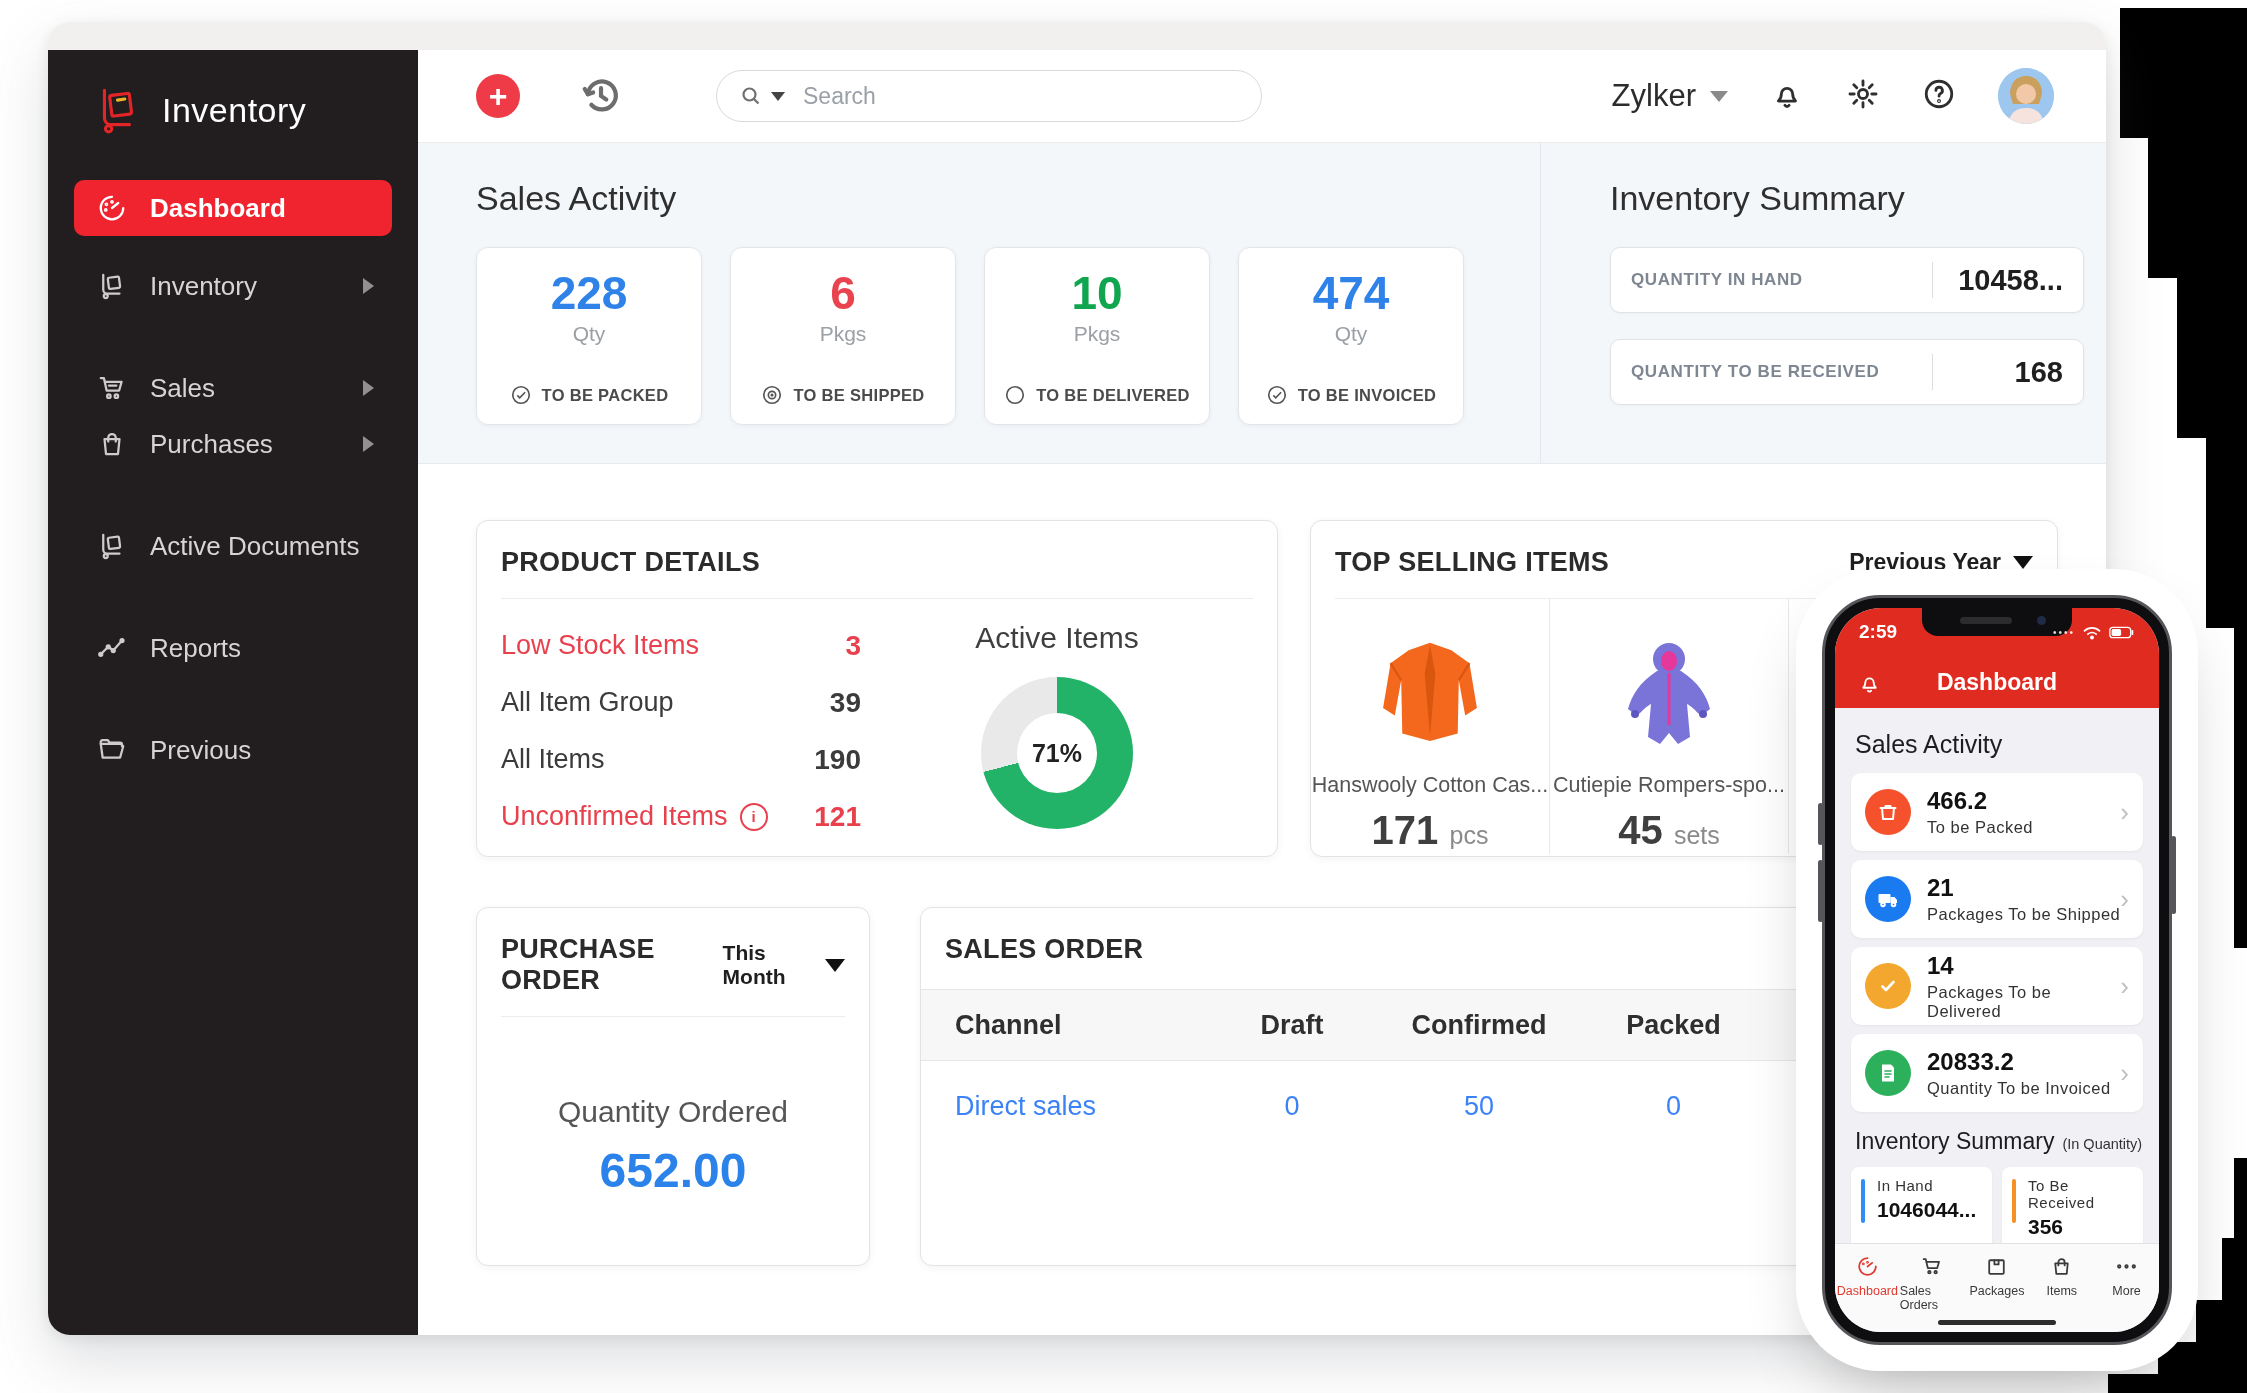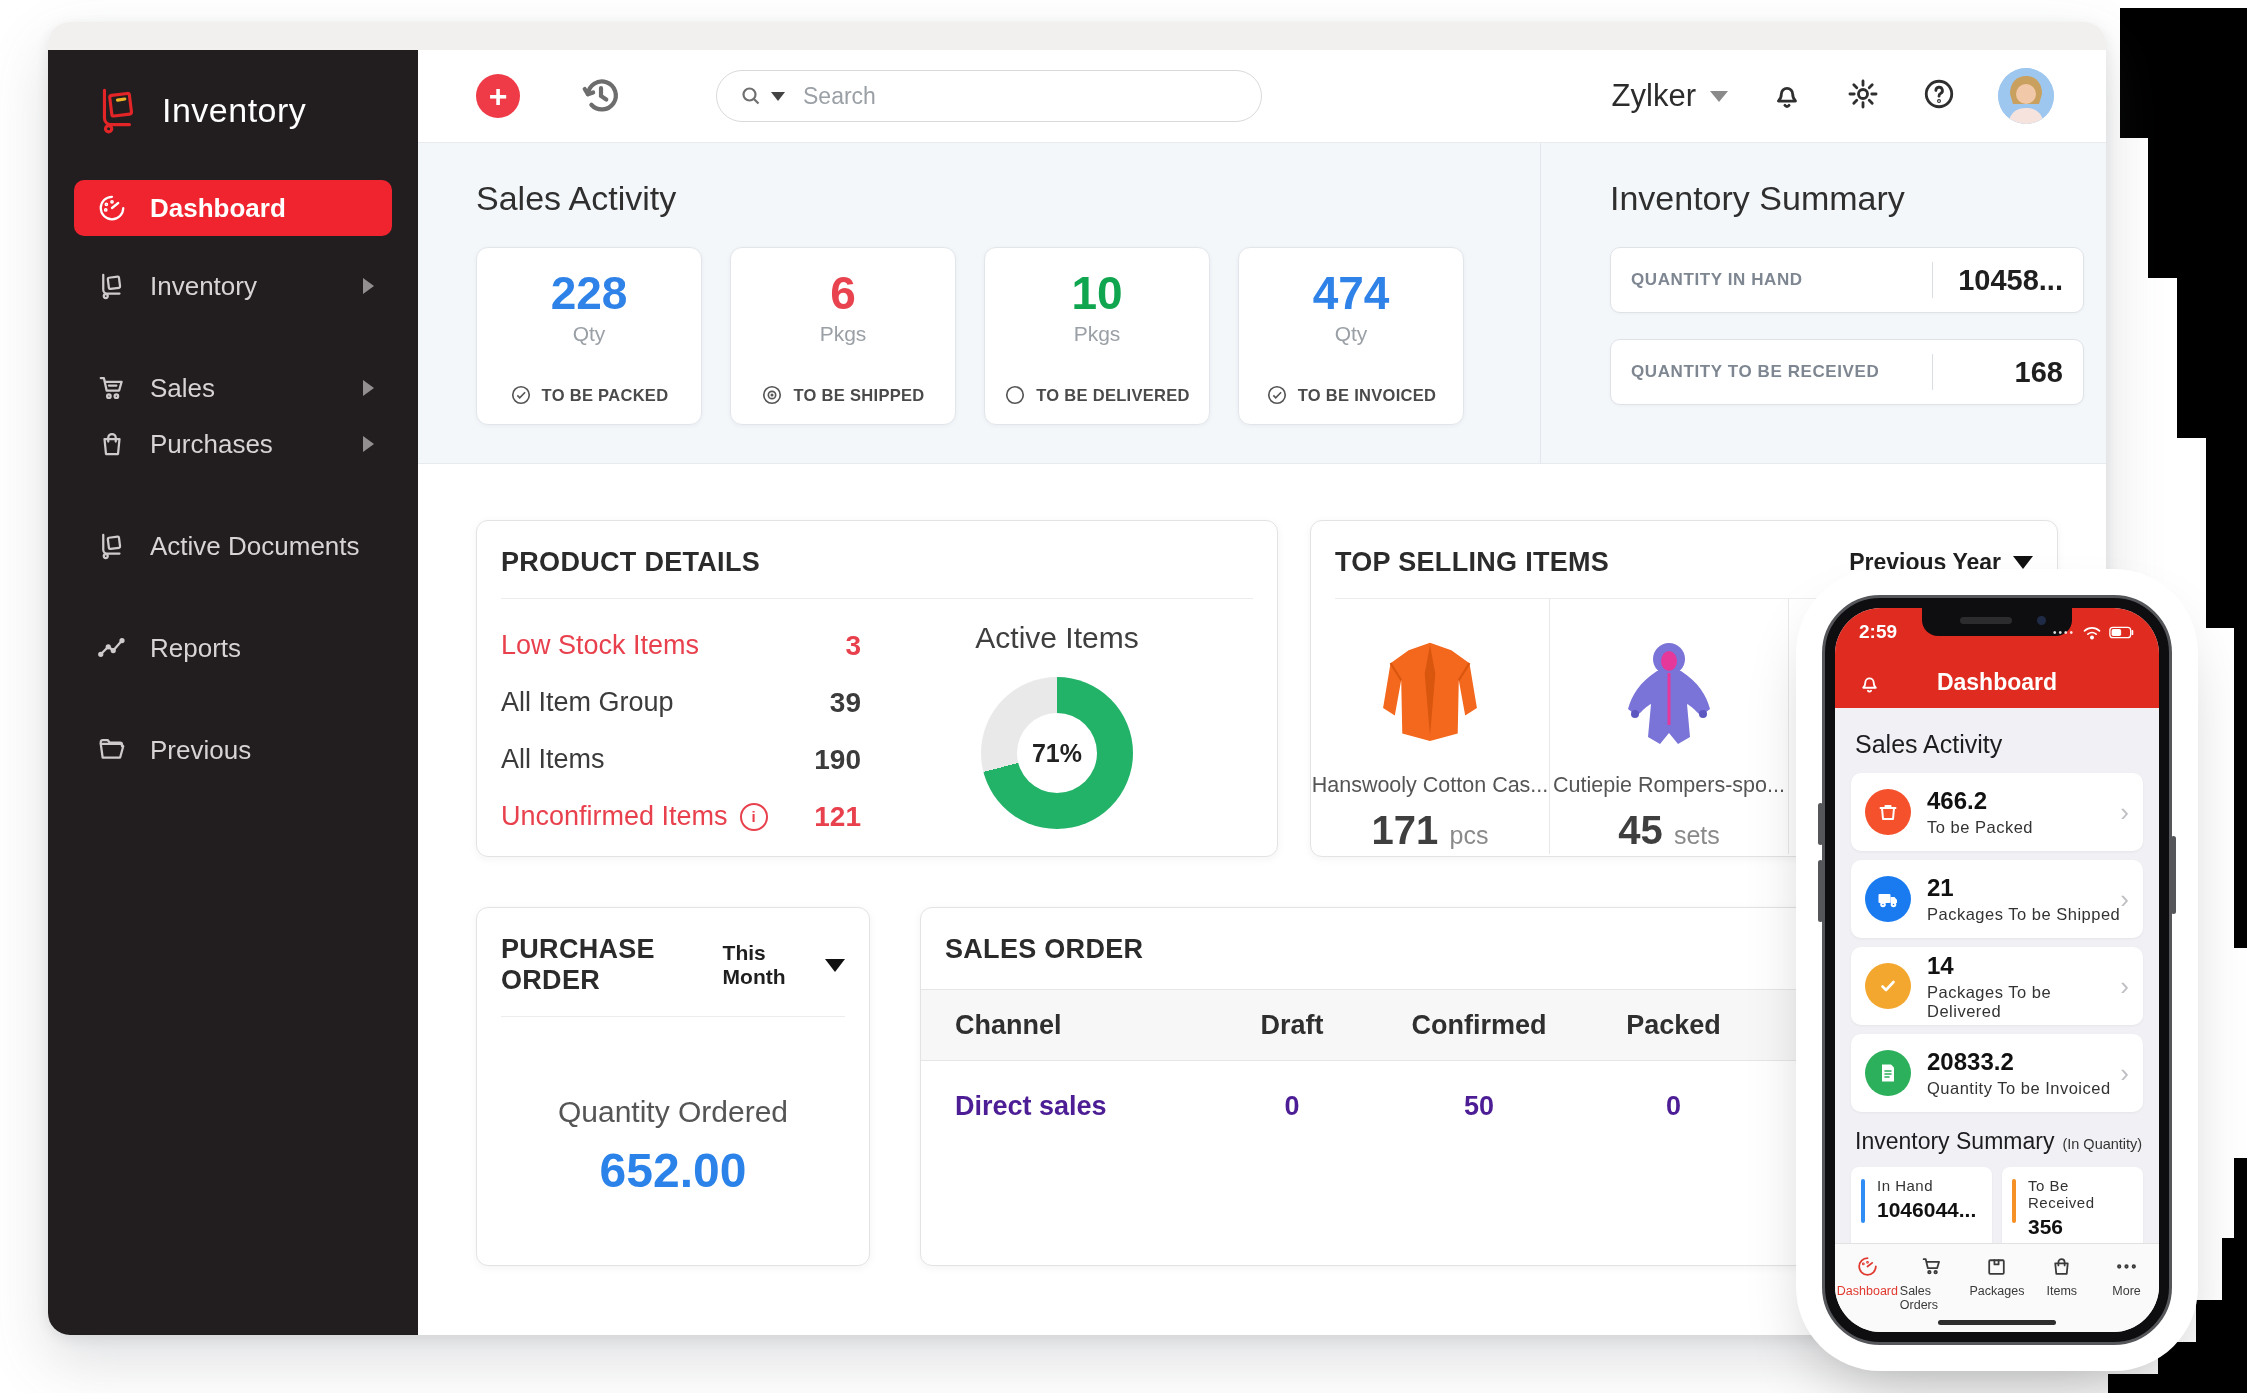--- a/index.html
+++ b/index.html
@@ -92,21 +92,21 @@
   .ts-qty{margin-top:10px;font-size:40px;font-weight:bold;color:#3f3f3f;}
   .ts-qty span{font-size:25px;font-weight:normal;color:#8a8a8a;}
   
   .po-center{display:flex;flex-direction:column;align-items:center;margin-top:78px;}
   .po-label{font-size:30px;color:#555;}
   .po-value{font-size:48px;font-weight:bold;color:#2b83ea;margin-top:14px;}
   
   .so-table{margin-top:4px;width:100%;border-collapse:collapse;}
   .so-table th{background:#f7f7f7;border-top:1px solid #e6e6e6;border-bottom:1px solid #e6e6e6;
                font-size:27px;color:#2f2f2f;font-weight:bold;height:68px;text-align:center;}
-  .so-table td{font-size:27px;color:#4c1d95;height:88px;text-align:center;font-weight:bold;}
+  .so-table td{font-size:27px;color:#3b82f6;height:88px;text-align:center;}
   .so-table th:first-child,.so-table td:first-child{text-align:left;padding-left:34px;}
   
   .phone{position:absolute;left:1822px;top:595px;width:350px;height:750px;z-index:5;}
   .phone-frame{position:absolute;inset:0;background:#0e0e10;border:3px solid #55565a;border-radius:58px;
                box-shadow:0 0 0 26px #ffffff,0 34px 70px rgba(0,0,0,.30);}
   .side-btn{position:absolute;background:#55565a;border-radius:3px;}
   .screen{position:absolute;left:13px;top:13px;right:13px;bottom:13px;border-radius:46px;overflow:hidden;
           background:#f1f1f5;display:flex;flex-direction:column;}
   .p-status{background:#e02b20;height:48px;flex:0 0 auto;display:flex;align-items:center;padding:0 24px;position:relative;color:#fff;}
   .p-time{font-size:19px;font-weight:bold;}

